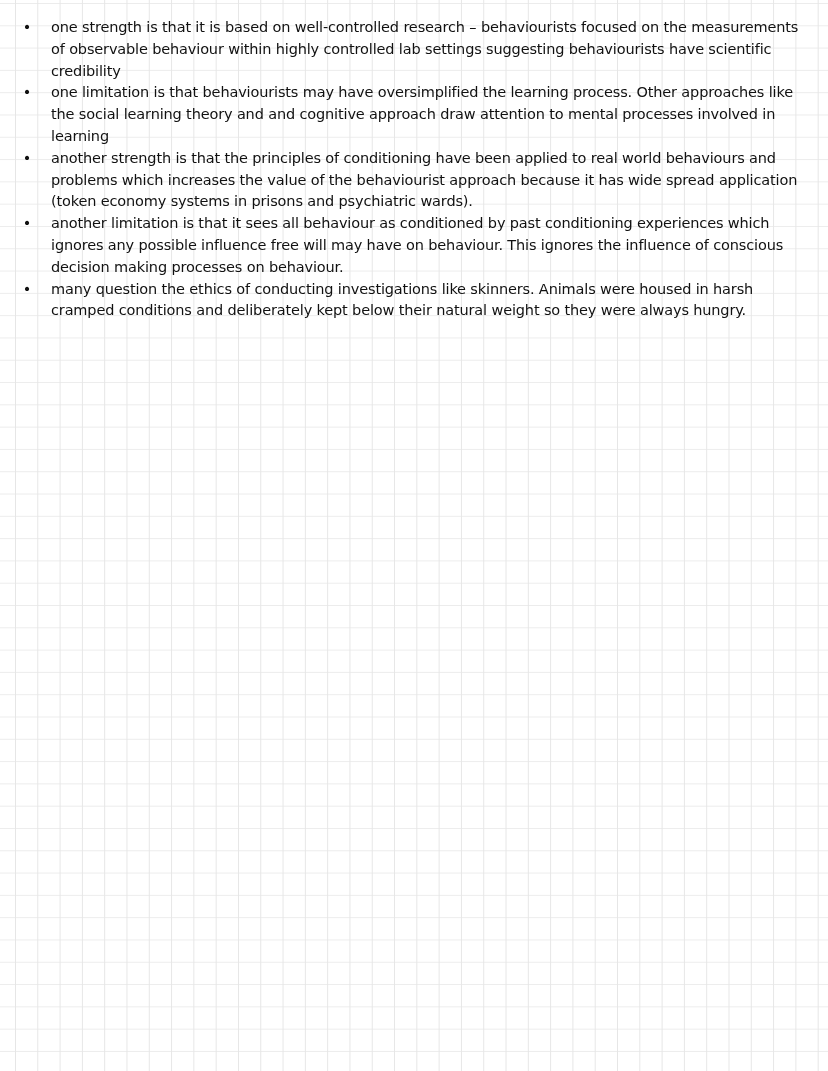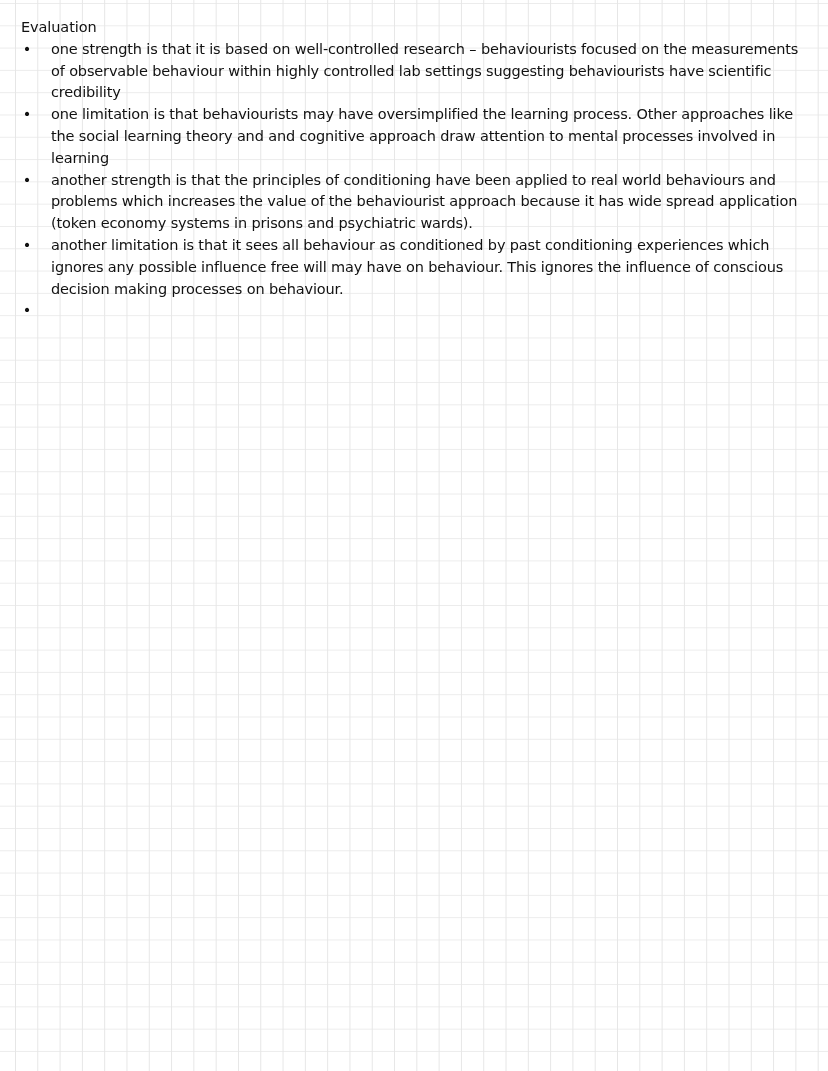--- a/index.html
+++ b/index.html
@@ -47,35 +47,35 @@
       left: 1px;
       top: 0;
       width: 10px;
       text-align: center;
     }
   </style>
 </head>
 <body>
 
 <div class="page">
-  <h1 class="title">Evaluation</h1>
   <ul class="points">
     <li>
       <span class="bullet">•</span>
       <span>one strength is that it is based on well-controlled research – behaviourists focused on the measurements of observable behaviour within highly controlled lab settings suggesting behaviourists have scientific credibility</span>
     </li>
     <li>
       <span class="bullet">•</span>
       <span>one limitation is that behaviourists may have oversimplified the learning process. Other approaches like the social learning theory and and cognitive approach draw attention to mental processes involved in learning</span>
     </li>
     <li>
       <span class="bullet">•</span>
       <span>another strength is that the principles of conditioning have been applied to real world behaviours and problems which increases the value of the behaviourist approach because it has wide spread application (token economy systems in prisons and psychiatric wards).</span>
     </li>
     <li>
       <span class="bullet">•</span>
       <span>another limitation is that it sees all behaviour as conditioned by past conditioning experiences which ignores any possible influence free will may have on behaviour. This ignores the influence of conscious decision making processes on behaviour.</span>
     </li>
     <li>
       <span class="bullet">•</span>
+      <span>many question the ethics of conducting investigations like skinners. Animals were housed in harsh cramped conditions and deliberately kept below their natural weight so they were always hungry.</span>
     </li>
   </ul>
 </div>
 
 </body></html>

